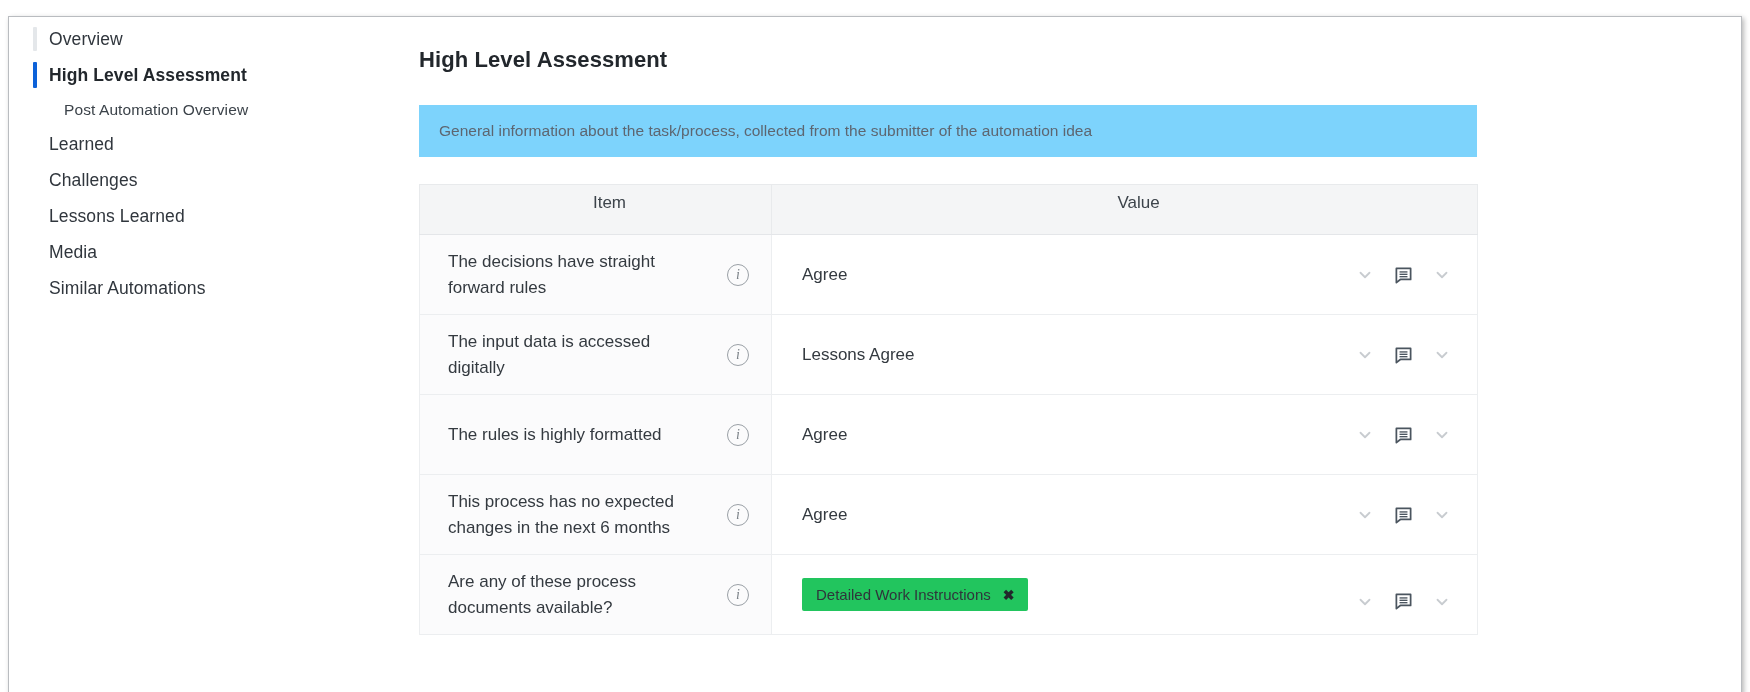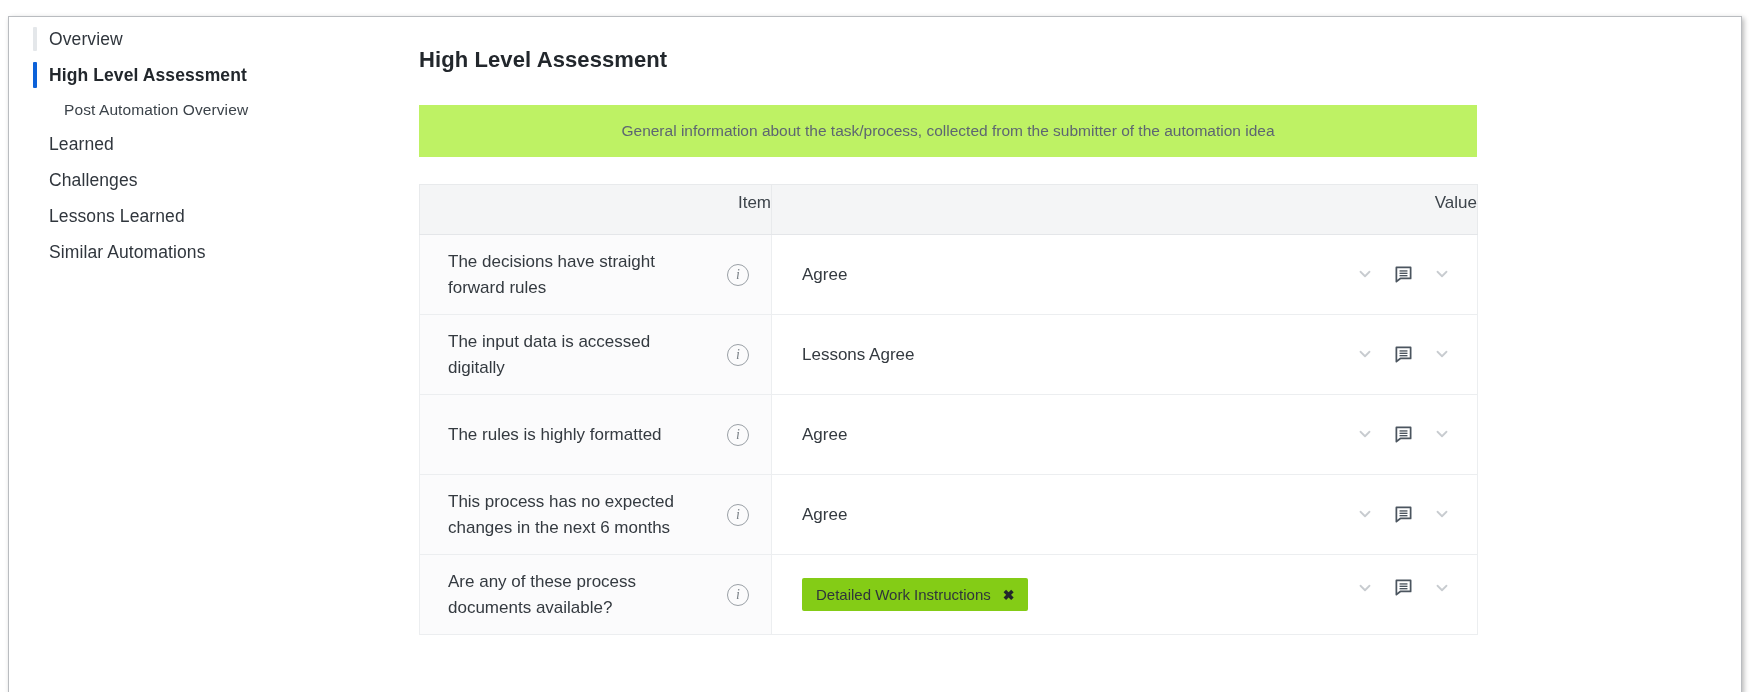--- a/index.html
+++ b/index.html
@@ -74,37 +74,36 @@
   #page-title {
     font-size: 22px;
     font-weight: bold;
     color: #22272c;
     letter-spacing: 0.1px;
     margin-bottom: 32px;
   }
 
   #banner {
     width: 1058px;
-    background: #bef264;
+    background: #7dd3fc;
     color: #5d6671;
     font-size: 15.5px;
     padding: 17px 20px;
     margin-bottom: 27px;
-    text-align: center;
   }
 
   
   #assessment-table {
     width: 1058px;
     border-collapse: collapse;
     table-layout: fixed;
   }
   #assessment-table th {
     background: #f4f5f6;
-    text-align: right;
+    text-align: center;
     font-weight: normal;
     font-size: 17px;
     color: #3d444b;
     padding: 1px 0 14px 28px;
     border: 1px solid #e8eaec;
     border-bottom: 1px solid #e4e6e9;
     height: 50px;
   }
   .col-item   { width: 352px; }
   .col-value  { width: 706px; }
@@ -147,34 +146,34 @@
     justify-content: center;
     cursor: pointer;
   }
 
   td.cell-value {
     background: #ffffff;
     padding: 14px 0 14px 30px;
   }
   .value-inner {
     display: flex;
-    align-items: flex-start;
+    align-items: flex-end;
     justify-content: space-between;
     padding-right: 26px;
   }
   .value-text {
     font-size: 17px;
     color: #343a40;
   }
 
   .tag {
     display: inline-flex;
     align-items: center;
     gap: 12px;
-    background: #84cc16;
+    background: #22c55e;
     color: #2f353b;
     font-size: 15px;
     padding: 8px 13px 8px 14px;
     border-radius: 2px;
   }
   .tag-remove {
     font-size: 14px;
     font-weight: bold;
     color: #22272c;
     cursor: pointer;
@@ -211,20 +210,24 @@
         <span class="accent"></span>
         <span>Learned</span>
       </div>
       <div class="nav-item">
         <span class="accent"></span>
         <span>Challenges</span>
       </div>
       <div class="nav-item">
         <span class="accent"></span>
         <span>Lessons Learned</span>
+      </div>
+      <div class="nav-item">
+        <span class="accent"></span>
+        <span>Media</span>
       </div>
       <div class="nav-item">
         <span class="accent"></span>
         <span>Similar Automations</span>
       </div>
     </nav>
 
   <main id="main">
     <h1 id="page-title">High Level Assessment</h1>
 

